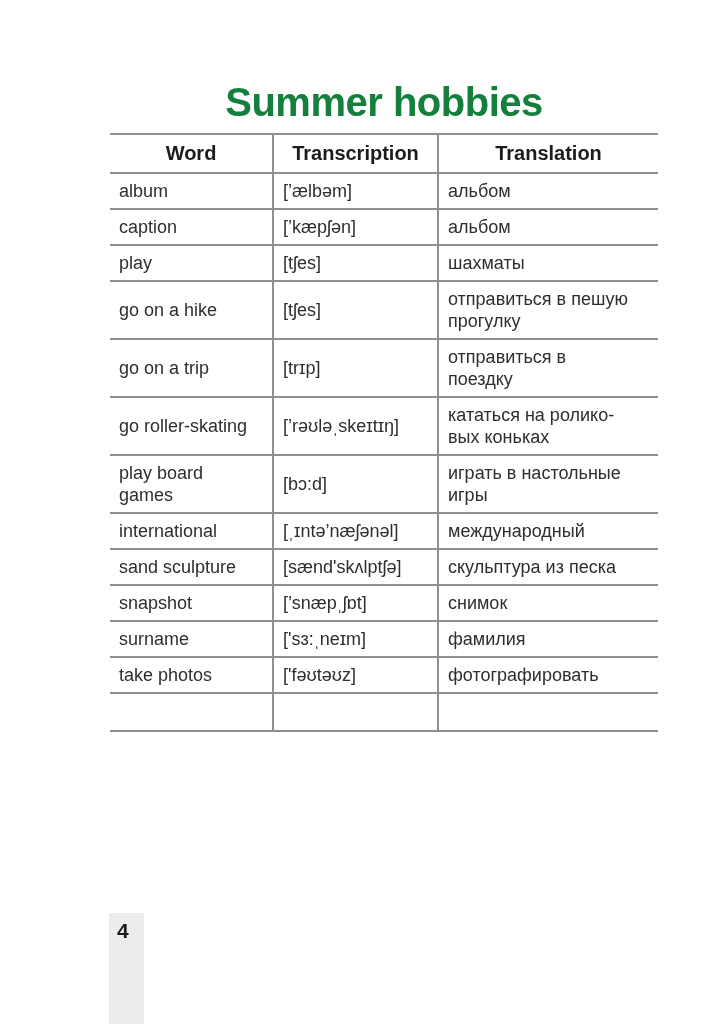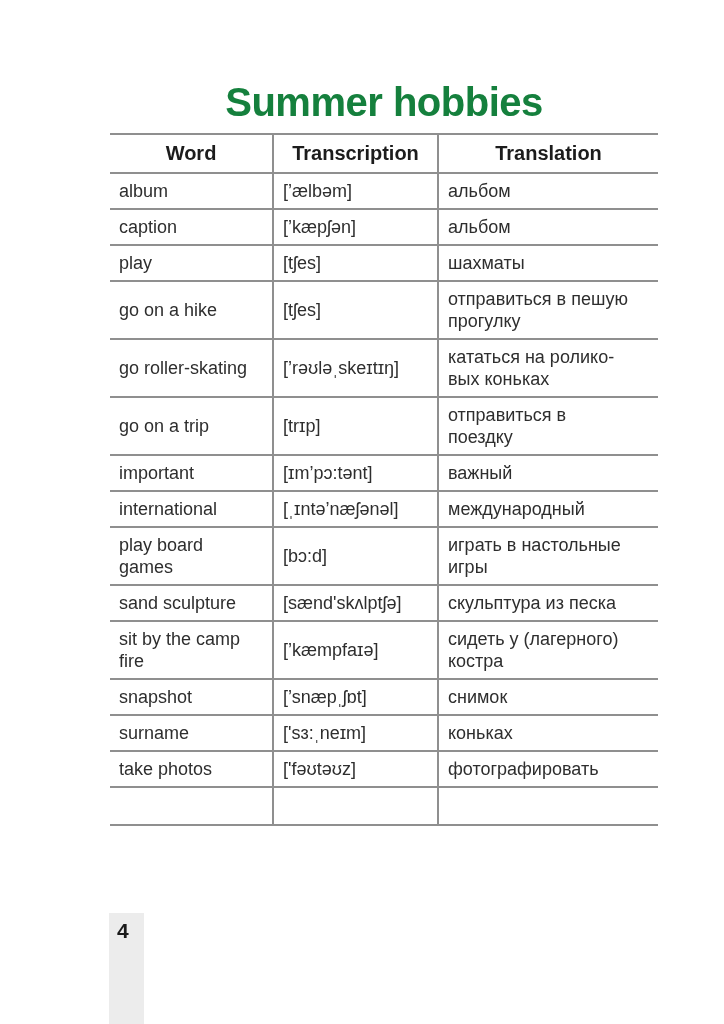--- a/index.html
+++ b/index.html
@@ -119,69 +119,57 @@
           <td>[tʃes]</td>
           <td>шахматы</td>
         </tr>
         <tr>
           <td>go on a hike</td>
           <td>[tʃes]</td>
           <td>отправиться в пешую
 прогулку</td>
         </tr>
         <tr>
-          <td>go roller-skating</td>
-          <td>[’rəʊləˌskeɪtɪŋ]</td>
-          <td>кататься на ролико-
-вых коньках</td>
-        </tr>
-        <tr>
           <td>go on a trip</td>
           <td>[trɪp]</td>
           <td>отправиться в
 поездку</td>
         </tr>
         <tr>
-          <td>important</td>
-          <td>[ɪm’pɔ:tənt]</td>
-          <td>важный</td>
-        </tr>
-        <tr>
-          <td>international</td>
-          <td>[ˌɪntə’næʃənəl]</td>
-          <td>международный</td>
+          <td>go roller-skating</td>
+          <td>[’rəʊləˌskeɪtɪŋ]</td>
+          <td>кататься на ролико-
+вых коньках</td>
         </tr>
         <tr>
           <td>play board
 games</td>
           <td>[bɔ:d]</td>
           <td>играть в настольные
 игры</td>
         </tr>
         <tr>
+          <td>international</td>
+          <td>[ˌɪntə’næʃənəl]</td>
+          <td>международный</td>
+        </tr>
+        <tr>
           <td>sand sculpture</td>
           <td>[sænd'skʌlptʃə]</td>
           <td>скульптура из песка</td>
-        </tr>
-        <tr>
-          <td>sit by the camp
-fire</td>
-          <td>[’kæmpfaɪə]</td>
-          <td>сидеть у (лагерного)
-костра</td>
         </tr>
         <tr>
           <td>snapshot</td>
           <td>[’snæpˌʃɒt]</td>
           <td>снимок</td>
         </tr>
         <tr>
           <td>surname</td>
           <td>['sɜ:ˌneɪm]</td>
-          <td>коньках</td>
+          <td>фамилия</td>
         </tr>
         <tr>
           <td>take photos</td>
           <td>['fəʊtəʊz]</td>
           <td>фотографировать</td>
         </tr>
         <tr class="empty-row">
           <td></td>
           <td></td>
           <td></td>

